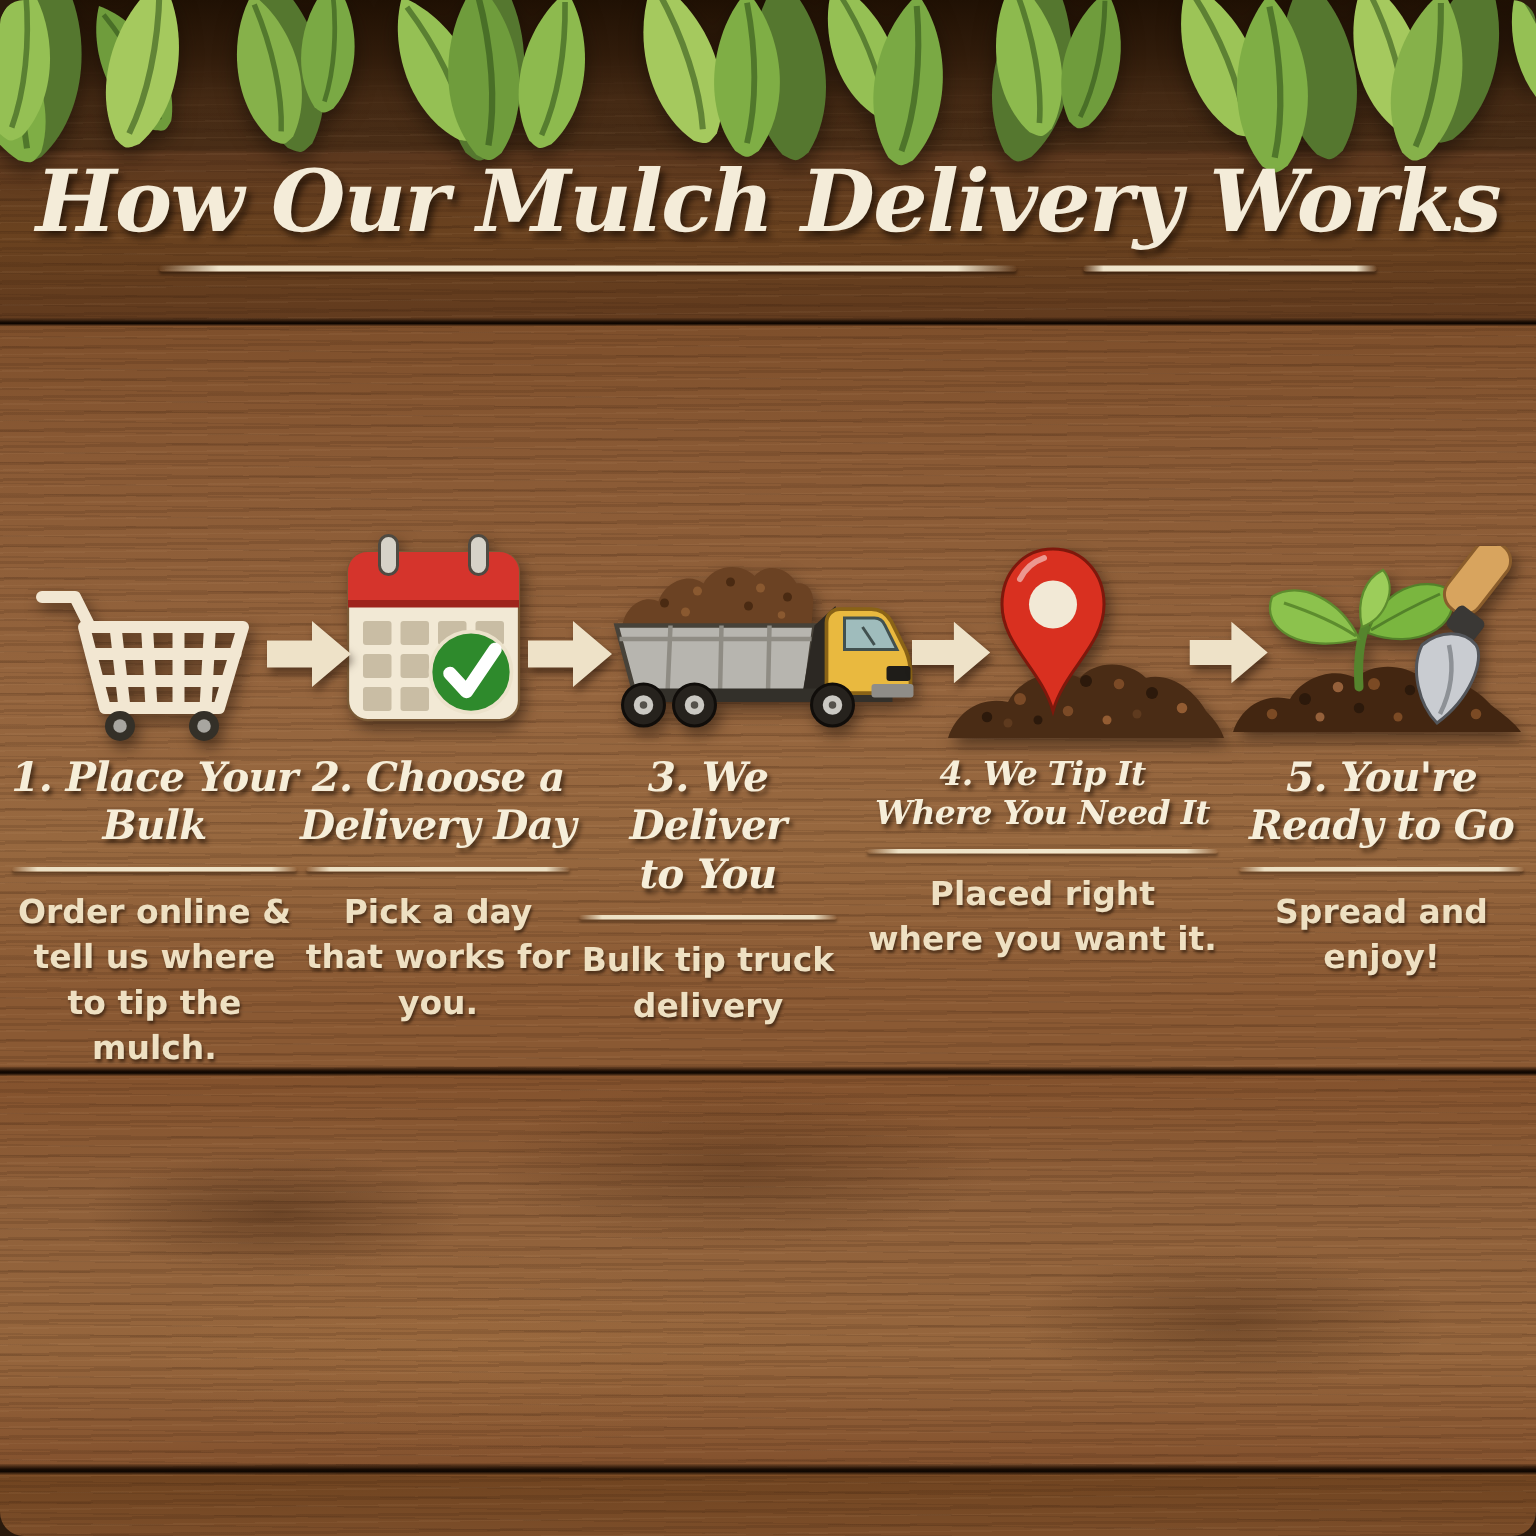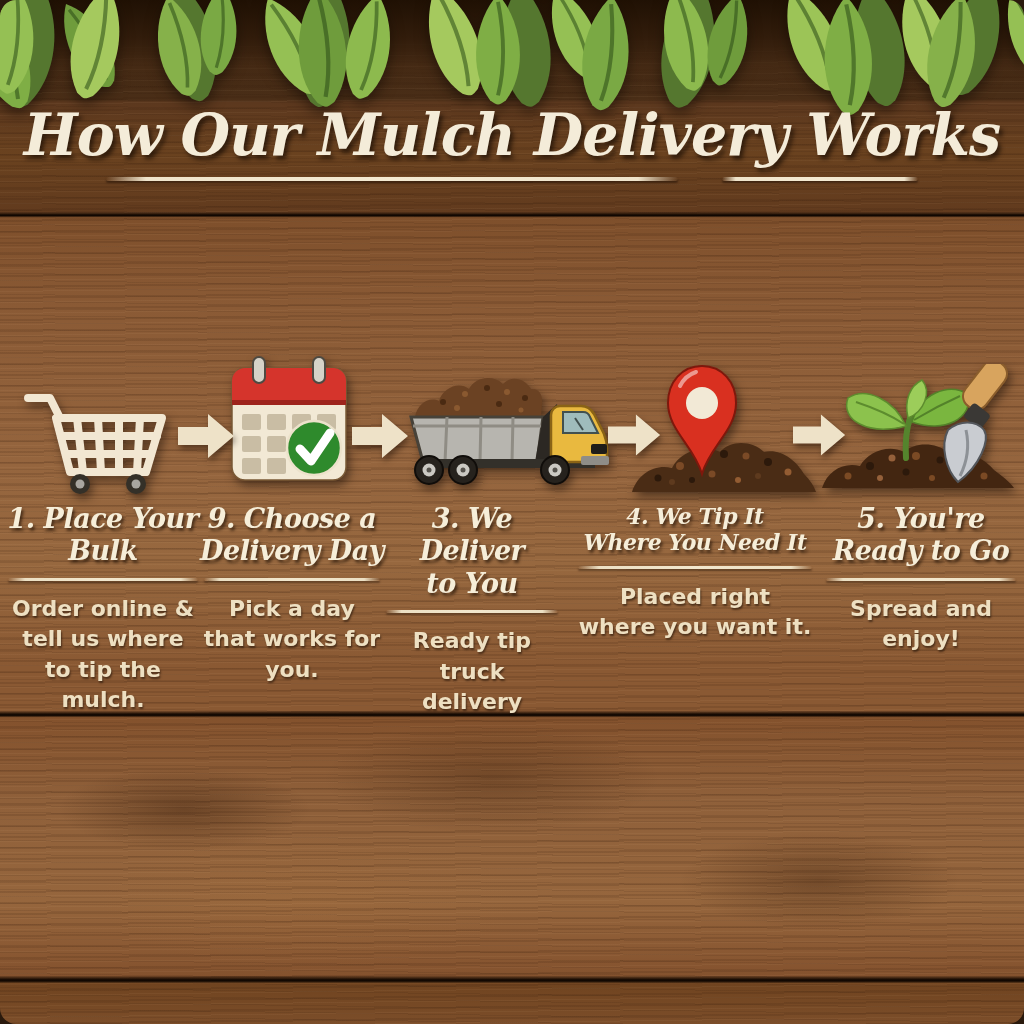--- a/index.html
+++ b/index.html
@@ -338,38 +338,38 @@
     <div class="step-divider"></div>
     <div class="step-desc">
       <span>Order online &amp;</span>
       <span>tell us where</span>
       <span>to tip the mulch.</span>
     </div>
   </div>
 
   <div class="step s2">
     <div class="step-heading">
-      <span>9. Choose a</span>
+      <span>2. Choose a</span>
       <span>Delivery Day</span>
     </div>
     <div class="step-divider"></div>
     <div class="step-desc">
       <span>Pick a day</span>
       <span>that works for you.</span>
     </div>
   </div>
 
   <div class="step s3">
     <div class="step-heading">
       <span>3. We Deliver</span>
       <span>to You</span>
     </div>
     <div class="step-divider"></div>
     <div class="step-desc">
-      <span>Ready tip truck</span>
+      <span>Bulk tip truck</span>
       <span>delivery</span>
     </div>
   </div>
 
   <div class="step s4">
     <div class="step-heading">
       <span>4. We Tip It</span>
       <span>Where You Need It</span>
     </div>
     <div class="step-divider"></div>

